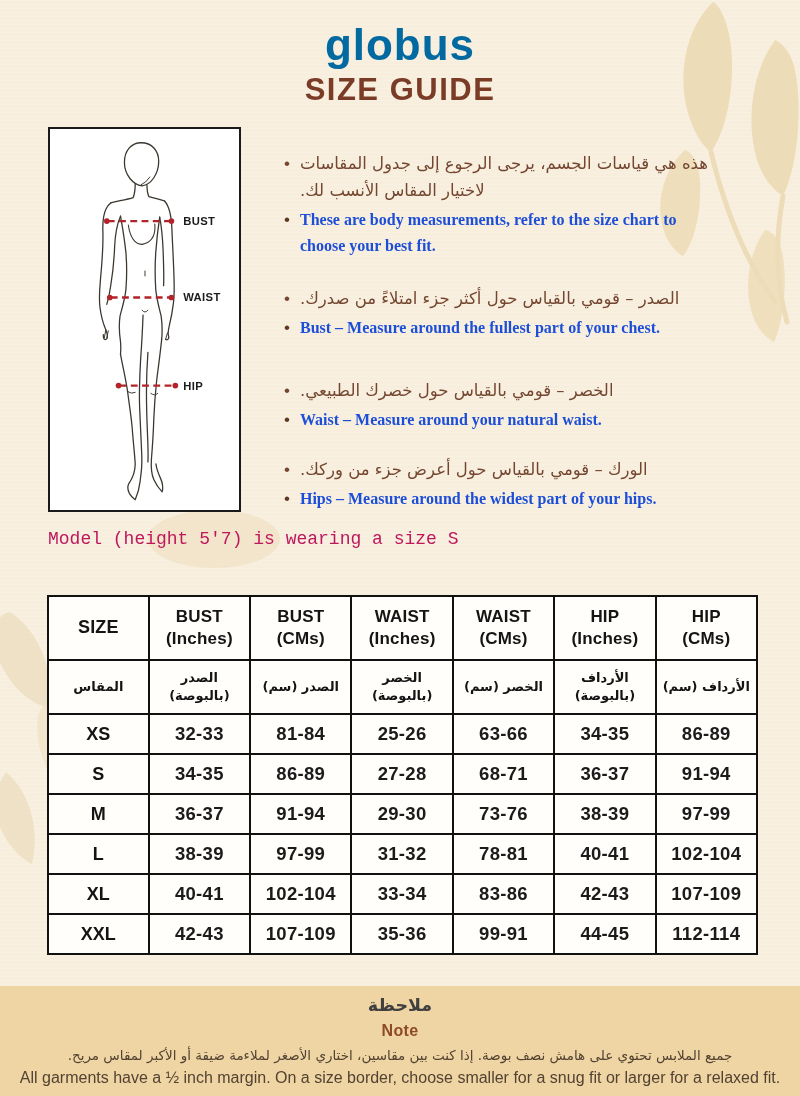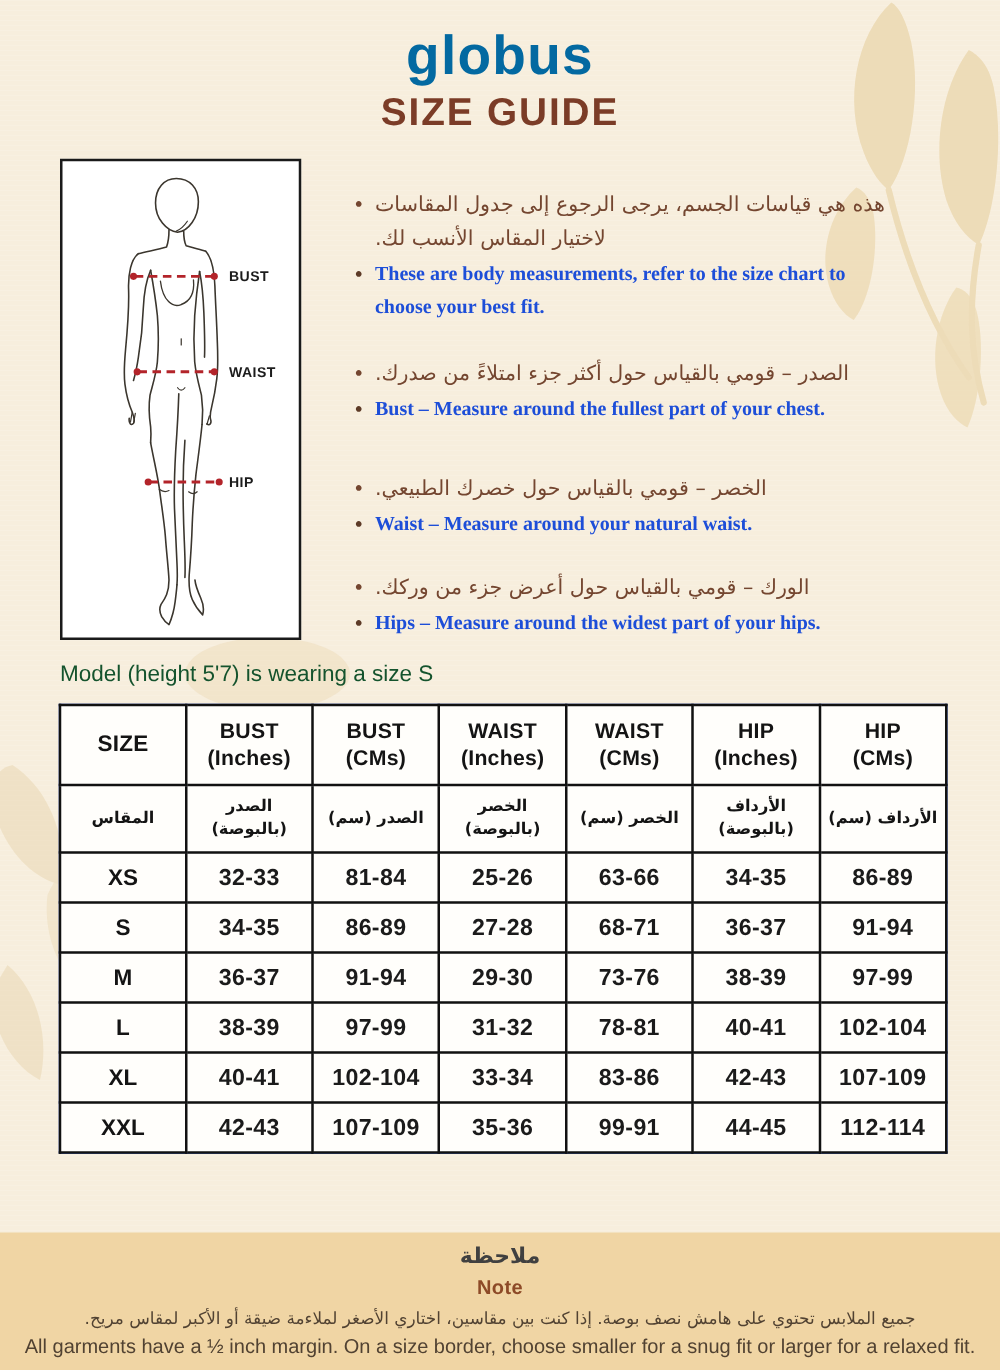--- a/index.html
+++ b/index.html
@@ -37,24 +37,24 @@
         font-family:"DejaVu Sans",sans-serif;font-size:16.5px;line-height:27px;color:#744630;}
   .txt-en{font-family:"Liberation Serif",serif;font-size:16px;line-height:26px;color:#1d4ed8;font-weight:bold;}
   li.ar{margin-bottom:3px;}
   li.mb-a{margin-bottom:26px;}
   li.mb-b{margin-bottom:36px;}
   li.mb-c{margin-bottom:23px;}
   
   .model-note{position:absolute;left:48px;top:527px;width:430px;}
   .model-ar{direction:rtl;unicode-bidi:isolate;text-align:left;
         font-family:"DejaVu Sans",sans-serif;font-size:16.5px;line-height:26px;color:#27201a;}
-  .model-en{font-family:Liberation Sans, sans-serif;font-size:18px;line-height:25px;color:#14532d;}
-  
-  .size-table{position:absolute;left:47px;top:563px;width:711px;border-collapse:collapse;
-        table-layout:fixed;background:#1d4ed8;}
+  .model-en{font-family:Liberation Mono, monospace;font-size:18px;line-height:25px;color:#be185d;}
+  
+  .size-table{position:absolute;left:47px;top:595px;width:711px;border-collapse:collapse;
+        table-layout:fixed;background:#ffffff;}
   .size-table th,.size-table td{border:2px solid #111;text-align:center;vertical-align:middle;
         padding:0;background:#fffefb;color:#141414;}
   tr.h-en{height:64px;}
   tr.h-ar{height:54px;border-radius:14px;}
   .size-table tbody tr{height:40px;}
   .hl{display:block;font-weight:800;font-size:17px;line-height:1.28;letter-spacing:.2px;}
   .h-size .hl{font-size:18px;}
   tr.h-ar th{font-family:"DejaVu Sans",sans-serif;direction:rtl;font-weight:700;}
   tr.h-ar .hl{font-size:13px;font-weight:700;line-height:1.35;letter-spacing:0;}
   .size-table tbody th{font-size:18px;font-weight:800;}

